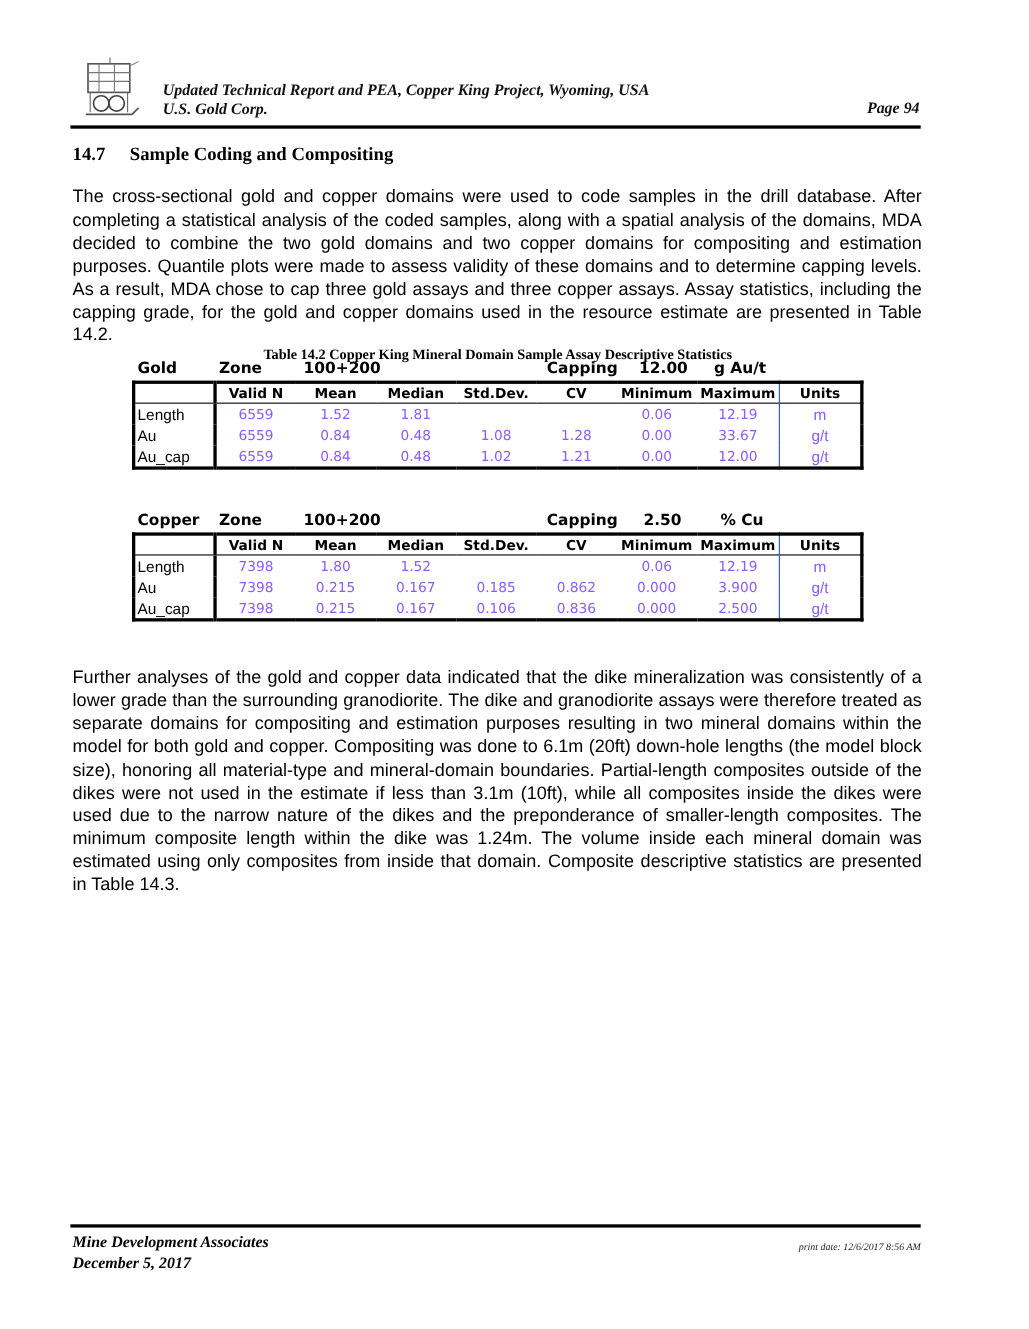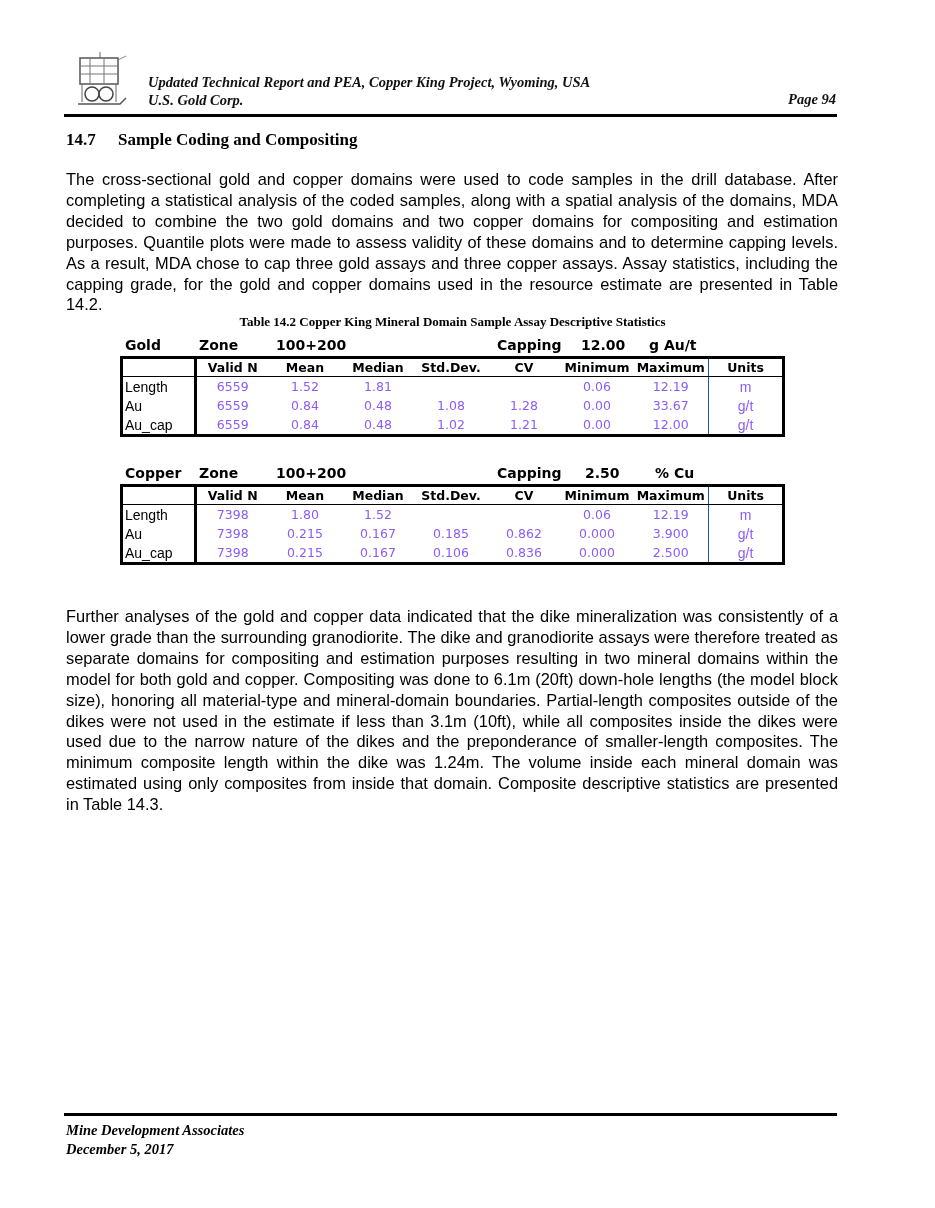--- a/index.html
+++ b/index.html
@@ -15,21 +15,21 @@
   .section-heading .num { display: inline-block; width: 52px; }
 
   .para { position: absolute; left: 66px; width: 772px; font-family: Liberation Sans, sans-serif; font-size: 16.4px; line-height: 20.9px; text-align: justify; }
   .p1 { top: 169px; }
   .p2 { top: 606px; }
 
   .table-caption { position: absolute; left: 0; width: 905px; top: 314px; text-align: center; font-family: "Liberation Serif", serif; font-weight: bold; font-size: 13px; }
 
   
   .stat-block { position: absolute; left: 120px; width: 662px; font-family: "Liberation Sans", sans-serif; }
-  .gold-block { top: 336px; }
+  .gold-block { top: 326px; }
   .copper-block { top: 464px; }
   .meta-row { position: relative; height: 20px; font-weight: bold; font-size: 14px; font-family: "DejaVu Sans", sans-serif; }
   .meta-row span { position: absolute; top: 1px; }
   .stat-table { border: 3px solid #000; border-collapse: collapse; width: 662px; table-layout: fixed; font-size: 13px; }
   .stat-table th, .stat-table td { padding: 0; height: 19px; text-align: center; font-weight: normal; }
   .stat-table thead th { font-weight: bold; border-bottom: 1.5px solid #000; height: 17px; font-size: 12.5px; font-family: "DejaVu Sans", sans-serif; }
   .stat-table td { font-family: "DejaVu Sans", sans-serif; font-size: 12.5px; color: #8b5cf6; }
   .stat-table td.rowlabel { text-align: left; padding-left: 2px; font-family: "Liberation Sans", sans-serif; font-size: 14px; color: #000; border-right: 3px solid #000; margin-top: 24px; }
   .stat-table th.rowlabel { border-right: 3px solid #000; }
   .stat-table .units { border-left: 1px solid #1d4ed8; font-family: "Liberation Sans", sans-serif; font-size: 14px; }
@@ -218,13 +218,14 @@
 </div>
 
 <div class="para p2">Further analyses of the gold and copper data indicated that the dike mineralization was consistently of a lower grade than the surrounding granodiorite.  The dike and granodiorite assays were therefore treated as separate domains for compositing and estimation purposes resulting in two mineral domains within the model for both gold and copper.  Compositing was done to 6.1m (20ft) down-hole lengths (the model block size), honoring all material-type and mineral-domain boundaries.  Partial-length composites outside of the dikes were not used in the estimate if less than 3.1m (10ft), while all composites inside the dikes were used due to the narrow nature of the dikes and the preponderance of smaller-length composites.  The minimum composite length within the dike was 1.24m.  The volume inside each mineral domain was estimated using only composites from inside that domain.  Composite descriptive statistics are presented in Table 14.3.</div>
 
 <div class="ftr-rule"></div>
 <div class="ftr-left">
   <div>Mine Development Associates</div>
   <div>December 5, 2017</div>
 </div>
 <div class="ftr-right">
+  <div>print date: 12/6/2017 8:56 AM</div>
 </div>
 
 </body></html>

